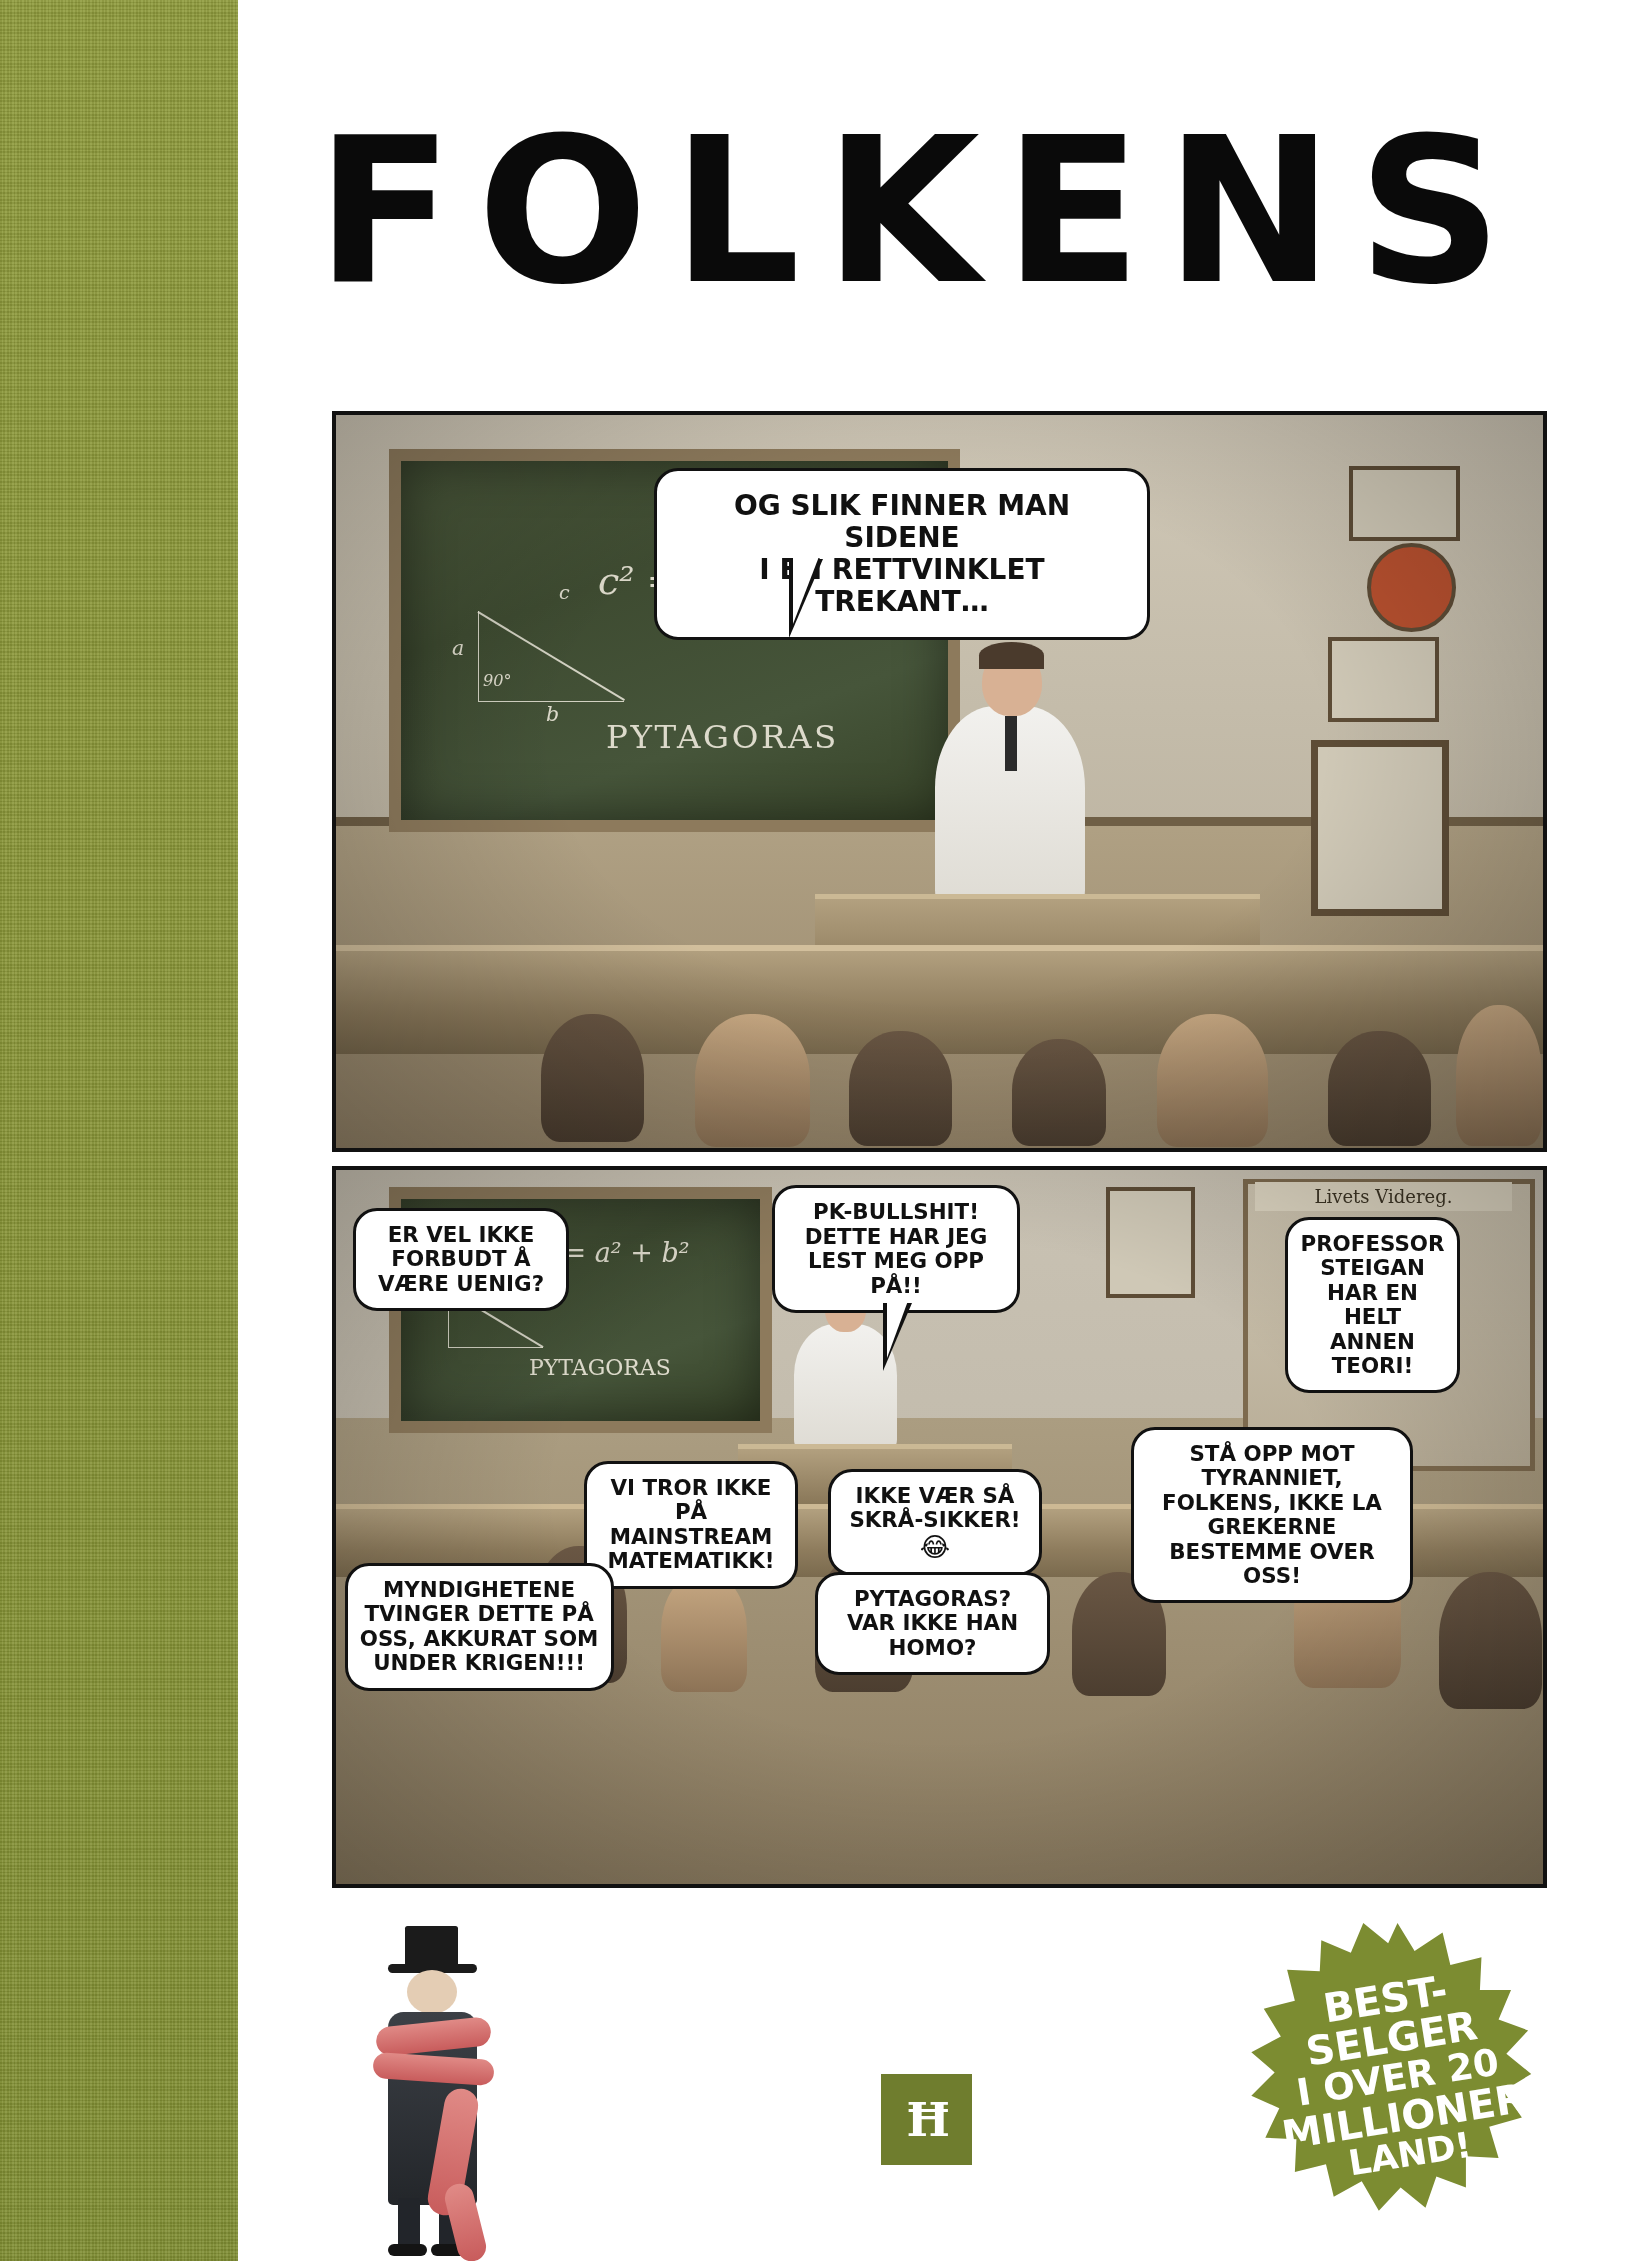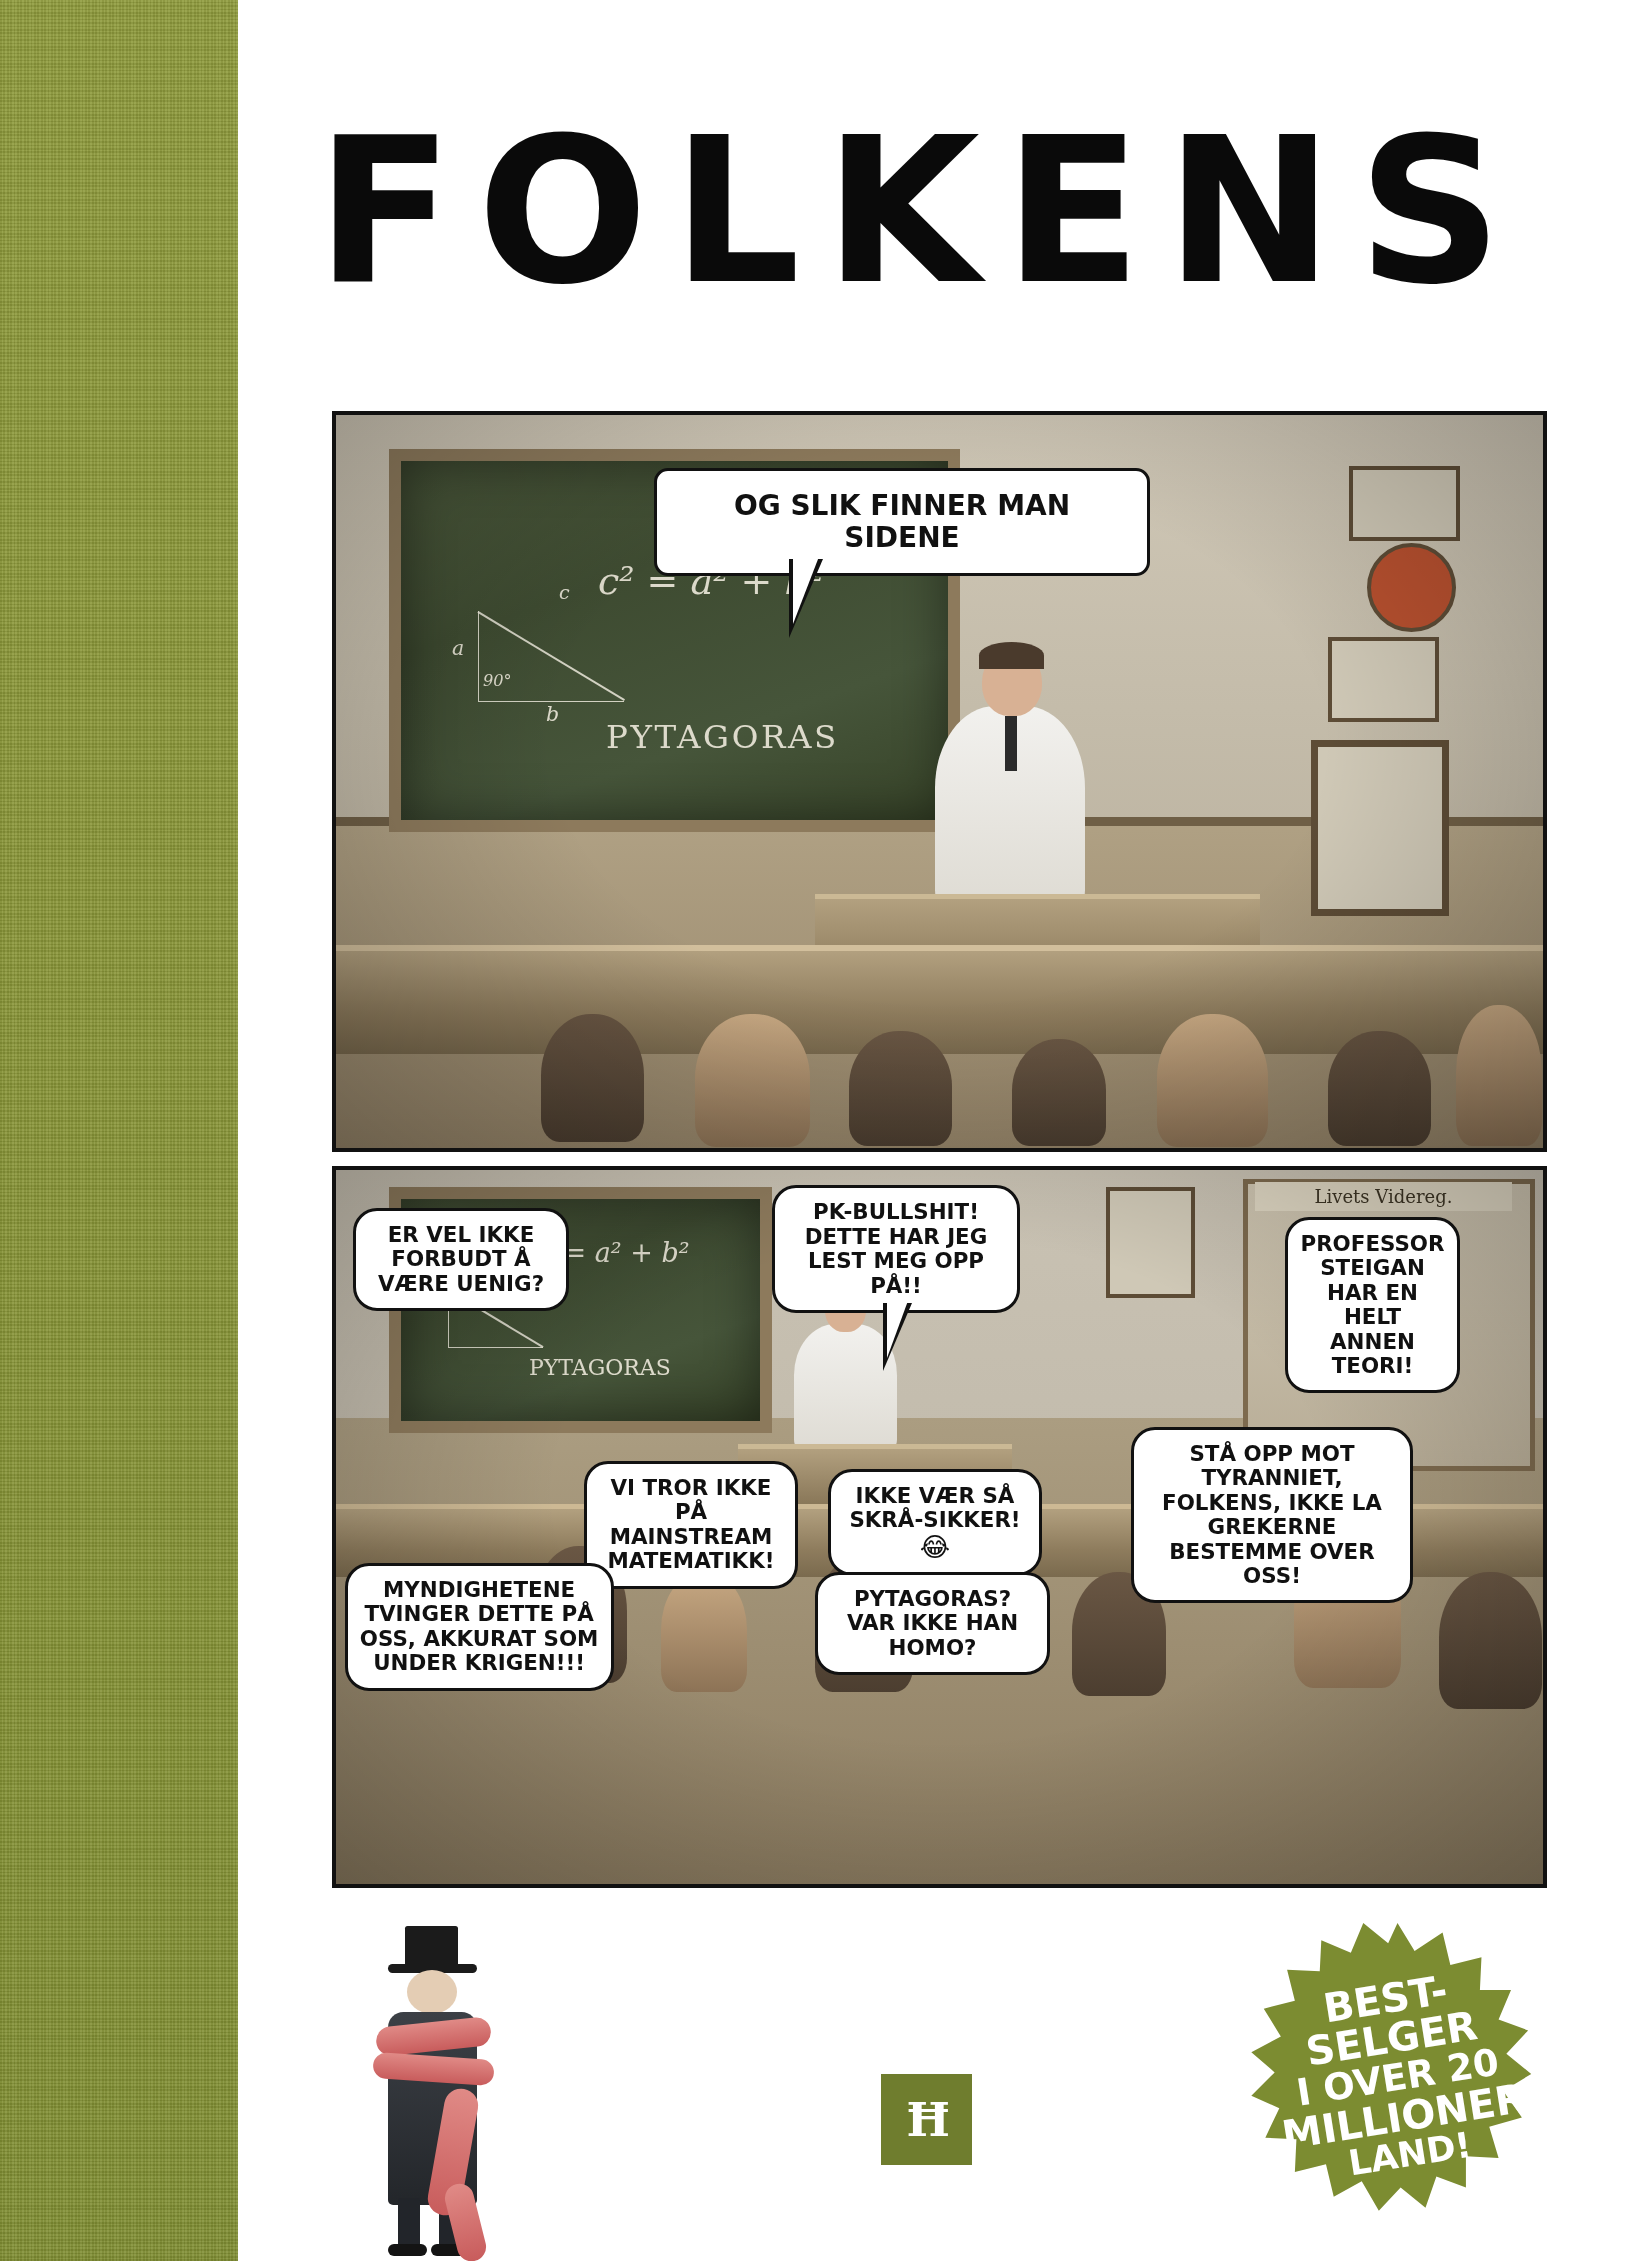--- a/index.html
+++ b/index.html
@@ -271,22 +271,23 @@
       <div class="pupil light" style="left:359px;top:599px;width:115px;height:133px;"></div>
       <div class="pupil" style="left:513px;top:616px;width:103px;height:115px;"></div>
       <div class="pupil" style="left:676px;top:624px;width:94px;height:107px;"></div>
       <div class="pupil light" style="left:821px;top:599px;width:111px;height:133px;"></div>
       <div class="pupil" style="left:992px;top:616px;width:103px;height:115px;"></div>
       <div class="pupil light" style="left:1120px;top:590px;width:86px;height:141px;"></div>
 
       <div class="vignette"></div>
     </div>
 
-    <div class="bubble" style="left:318px;top:53px;width:496px;font-size:28px;padding:19px 17px;border-radius:14px;">
+    <div class="bubble" style="left:318px;top:53px;width:496px;font-size:28px;padding:19px 17px;border-radius:24px;">
       <div>OG SLIK FINNER MAN SIDENE</div>
+      <div>I EN RETTVINKLET TREKANT…</div>
     </div>
     <div class="tail tail-out" style="left:453px;top:144px;border-width:79px 34px 0 0;"></div>
     <div class="tail tail-in" style="left:457px;top:139px;border-width:70px 27px 0 0;"></div>
   </div>
 
   <div class="panel" id="panel2">
     <div class="scene">
       <div class="wall" style="background:linear-gradient(180deg,#cfc7b6 0%,#bfb7a4 45%,#ad a393 100%)"></div>
       <div style="position:absolute;left:0;right:0;top:248px;height:466px;background:linear-gradient(180deg,#ab9d81 0%,#8e7e62 100%)"></div>
 

